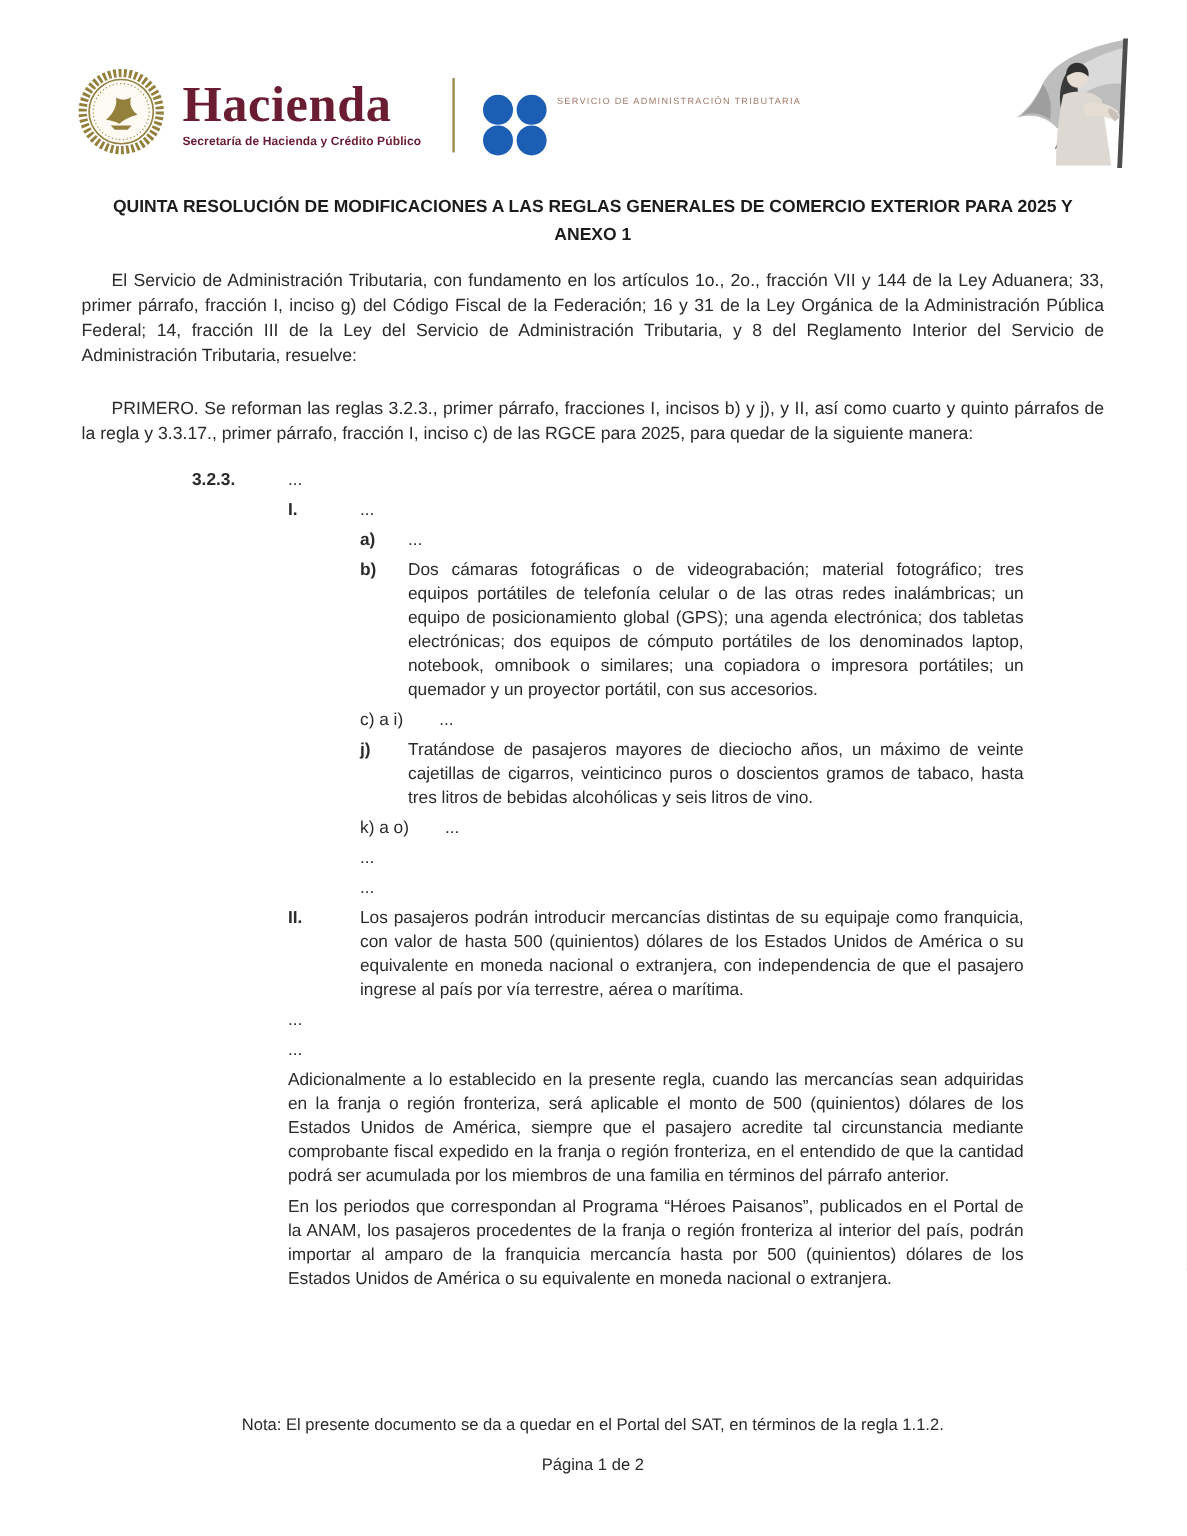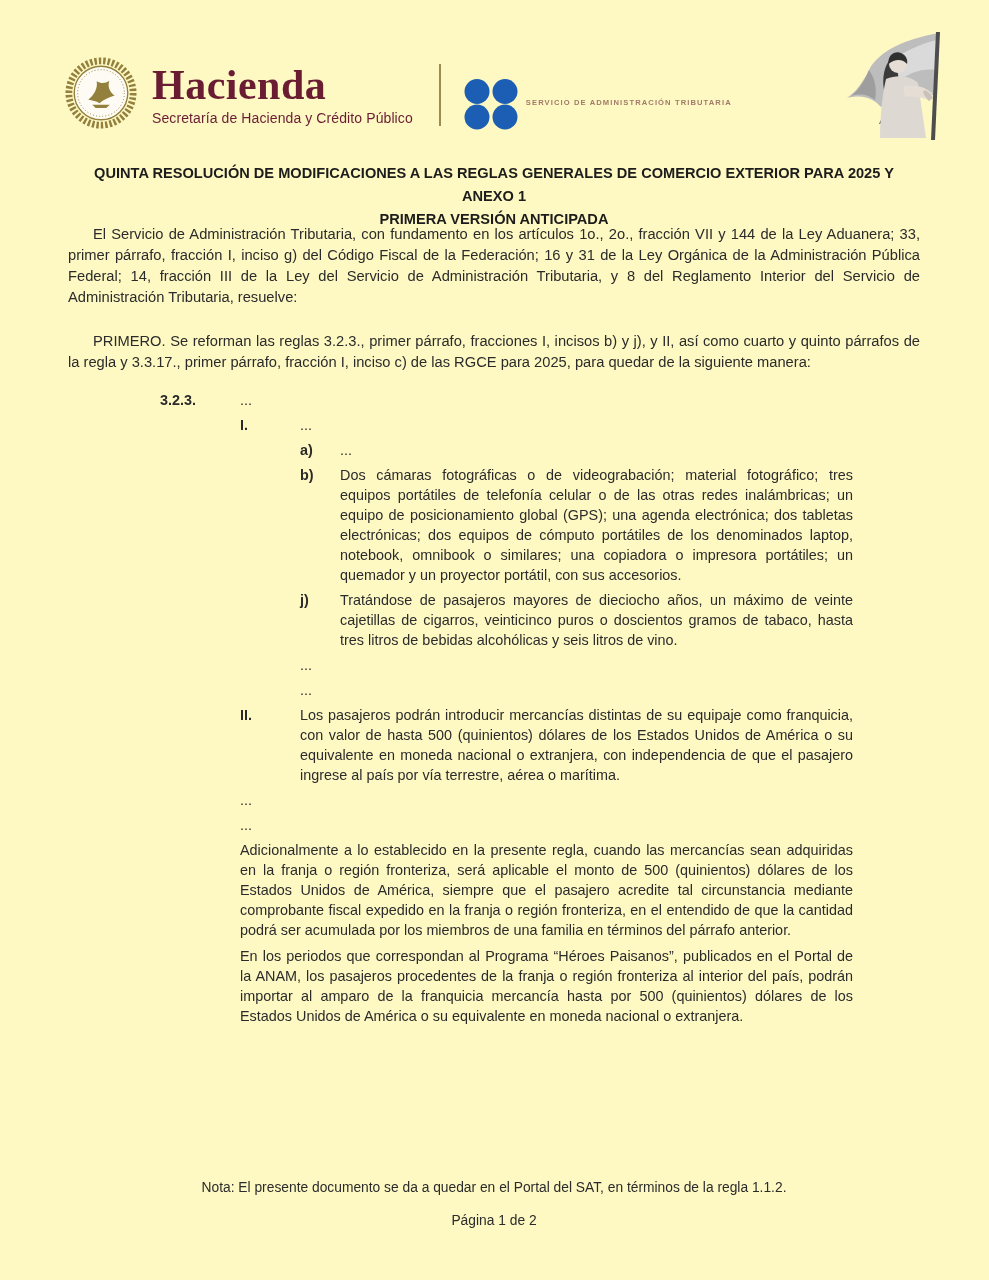--- a/index.html
+++ b/index.html
@@ -1,43 +1,43 @@
 <!DOCTYPE html>
 <html><head>
 <meta charset="utf-8">
 <style>
   * { margin:0; padding:0; box-sizing:border-box; }
   html,body { background:#e8e8e8; }
   .page {
-    position:relative; width:989px; height:1280px; background:#fef9c3;
+    position:relative; width:989px; height:1280px; background:#ffffff;
     margin:0 auto; overflow:hidden;
     font-family:"Liberation Sans", sans-serif; color:#2b2b2b;
   }
   
   .header-left { position:absolute; top:56px; left:64px; display:flex; align-items:center; }
   .seal { flex:0 0 auto; }
   .hacienda-block { margin-left:14px; }
   .hacienda-wordmark {
     font-family:"Liberation Serif", serif; font-weight:bold; color:#691c32;
     font-size:42px; line-height:42px; letter-spacing:0.5px;
   }
   .hacienda-sub {
-    font-weight:normal; color:#691c32; font-size:14px; margin-top:4px; letter-spacing:0.1px;text-align:right;
+    font-weight:bold; color:#691c32; font-size:10px; margin-top:4px; letter-spacing:0.1px;text-align:right;
   }
   .header-divider {
     width:2px; height:62px; background:#9b8d52; margin:0 22px 0 26px; align-self:center;
   }
   .sat-block { display:flex; align-items:flex-start; margin-top:22px; }
   .sat-dots { margin-right:7px; }
   .sat-text-block { padding-top:2px; }
   .sat-wordmark {
     font-weight:800; color:#141414; font-size:35px; line-height:33px; letter-spacing:2px;
   }
   .sat-sub {
-    font-size:7.6px; color:#a17a68; letter-spacing:1.1px; margin-top:18px; font-weight:bold;
+    font-size:7.6px; color:#a17a68; letter-spacing:1.1px; margin-top:0; font-weight:normal;
   }
   .flag-art { position:absolute; top:30px; left:825px; }
   
   .doc-title {
     position:absolute; top:162px; left:68px; width:852px; text-align:center;
     font-weight:bold; font-size:14.6px; line-height:23px; color:#1c1c1c;
   }
   
   .content { position:absolute; top:224px; left:68px; width:852px; font-size:14.7px; line-height:21px; }
   .p-justify { text-align:justify; }
@@ -122,21 +122,20 @@
 
       <path d="M61 49 C 73 44, 86 46, 93 53 L 101 108 L 55 108 C 55 88, 57 66, 61 49 Z" fill="#ddd8d1"></path>
 
       <path d="M78 57 C 89 54, 99 56, 107 63 L 105 71 C 95 66, 86 66, 80 67 Z" fill="#e6ded5"></path>
       <path d="M100 60 C 104 62, 107 65, 108 68 L 104 71 C 101 68, 99 65, 98 62 Z" fill="#c9c2ba"></path>
     </svg>
   </span>
 
   <div class="doc-title">
     <div>QUINTA RESOLUCIÓN DE MODIFICACIONES A LAS REGLAS GENERALES DE COMERCIO EXTERIOR PARA 2025 Y ANEXO 1</div>
-    <div>PRIMERA VERSIÓN ANTICIPADA</div>
   </div>
 
   <div class="content">
 
     <p class="p-justify p-indent p-intro">El Servicio de Administración Tributaria, con fundamento en los artículos 1o., 2o., fracción VII y 144 de la Ley Aduanera; 33, primer párrafo, fracción I, inciso g) del Código Fiscal de la Federación; 16 y 31 de la Ley Orgánica de la Administración Pública Federal; 14, fracción III de la Ley del Servicio de Administración Tributaria, y 8 del Reglamento Interior del Servicio de Administración Tributaria, resuelve:</p>
 
     <p class="p-justify p-indent p-primero"><b>PRIMERO.</b><span> Se </span><b>reforman</b><span> las reglas 3.2.3., primer párrafo, fracciones I, incisos b) y j), y II, así como cuarto y quinto párrafos de la regla y 3.3.17., primer párrafo, fracción I, inciso c) de las RGCE para 2025, para quedar de la siguiente manera:</span></p>
 
     <div class="rule-block">
 
@@ -154,26 +153,28 @@
       <div class="row row-item">
         <span class="lbl">a)</span>
         <span class="txt">...</span>
       </div>
 
       <div class="row row-item">
         <span class="lbl">b)</span>
         <span class="txt">Dos cámaras fotográficas o de videograbación; material fotográfico; tres equipos portátiles de telefonía celular o de las otras redes inalámbricas; un equipo de posicionamiento global (GPS); una agenda electrónica; dos tabletas electrónicas; dos equipos de cómputo portátiles de los denominados laptop, notebook, omnibook o similares; una copiadora o impresora portátiles; un quemador y un proyector portátil, con sus accesorios.</span>
       </div>
 
+      <div class="row-range"><b>c)</b><span> a </span><b>i)</b><span class="dots">...</span></div>
 
       <div class="row row-item">
         <span class="lbl">j)</span>
         <span class="txt">Tratándose de pasajeros mayores de dieciocho años, un máximo de veinte cajetillas de cigarros, veinticinco puros o doscientos gramos de tabaco, hasta tres litros de bebidas alcohólicas y seis litros de vino.</span>
       </div>
 
+      <div class="row-range"><b>k)</b><span> a </span><b>o)</b><span class="dots">...</span></div>
 
       <div class="dots-item">...</div>
       <div class="dots-item">...</div>
 
       <div class="row row-frac">
         <span class="lbl">II.</span>
         <span class="txt">Los pasajeros podrán introducir mercancías distintas de su equipaje como franquicia, con valor de hasta 500 (quinientos) dólares de los Estados Unidos de América o su equivalente en moneda nacional o extranjera, con independencia de que el pasajero ingrese al país por vía terrestre, aérea o marítima.</span>
       </div>
 
       <div class="dots-frac">...</div>

